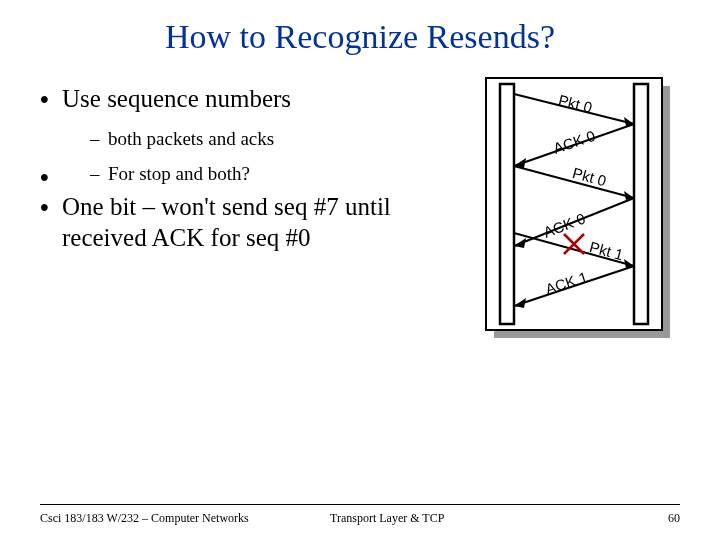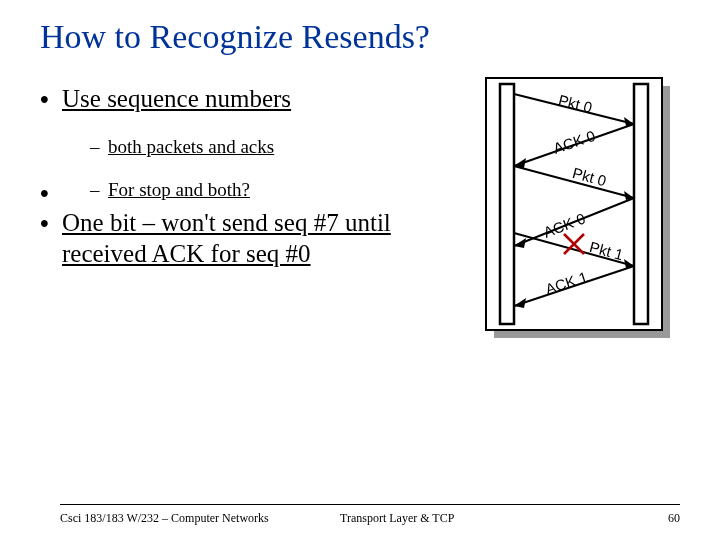--- a/index.html
+++ b/index.html
@@ -3,59 +3,58 @@
 <meta charset="utf-8">
 <style>
   * { box-sizing: border-box; margin: 0; padding: 0; }
   html, body { width: 720px; height: 540px; background: #fff; font-family: "Comic Sans MS", "Comic Sans", cursive; }
   .slide {
     width: 720px; height: 540px;
     padding: 18px 40px 0 40px;
     position: relative;
   }
   .title {
-    text-align: left;
+    text-align: center;
     font-size: 34px;
     color: #003399;
     margin-bottom: 28px;
     font-weight: 400;
   }
   .body-row {
     display: flex;
     align-items: flex-start;
     gap: 12px;
   }
   .content {
     flex: 1 1 auto;
     color: #000;
   }
   ul.top {
     list-style: none;
     padding-left: 0;
-    text-decoration: underline;
   }
   ul.top > li {
     position: relative;
     padding-left: 22px;
     font-size: 25px;
     line-height: 1.22;
     margin-bottom: 4px;
   }
   ul.top > li::before {
     content: "•";
     position: absolute;
     left: 0;
     top: 0;
     font-size: 25px;
     font-family: Arial, sans-serif;
   }
   ul.sub {
     list-style: none;
     padding-left: 28px;
-    margin-top: 20px;
+    margin-top: 12px;
     margin-bottom: 6px;
   }
   ul.sub > li {
     position: relative;
     padding-left: 18px;
     font-size: 19px;
     line-height: 1.25;
   }
   ul.sub > li::before {
     content: "–";
@@ -72,21 +71,20 @@
   .footer {
     position: absolute;
     bottom: 14px;
     left: 40px;
     right: 40px;
     border-top: 1px solid #000;
     padding-top: 6px;
     display: flex;
     font-size: 12px;
     color: #000;
-    margin-left: 20px;
   }
   .footer .left { flex: 1; }
   .footer .center { flex: 1; }
   .footer .right { flex: 0 0 60px; text-align: right; }
   svg { overflow: visible; }
   .svgtext { font-family: Arial, Helvetica, sans-serif; font-size: 15px; fill: #000; }
   .cross { stroke: #b00000; stroke-width: 2.5; }
 </style>
 </head>
 <body>

